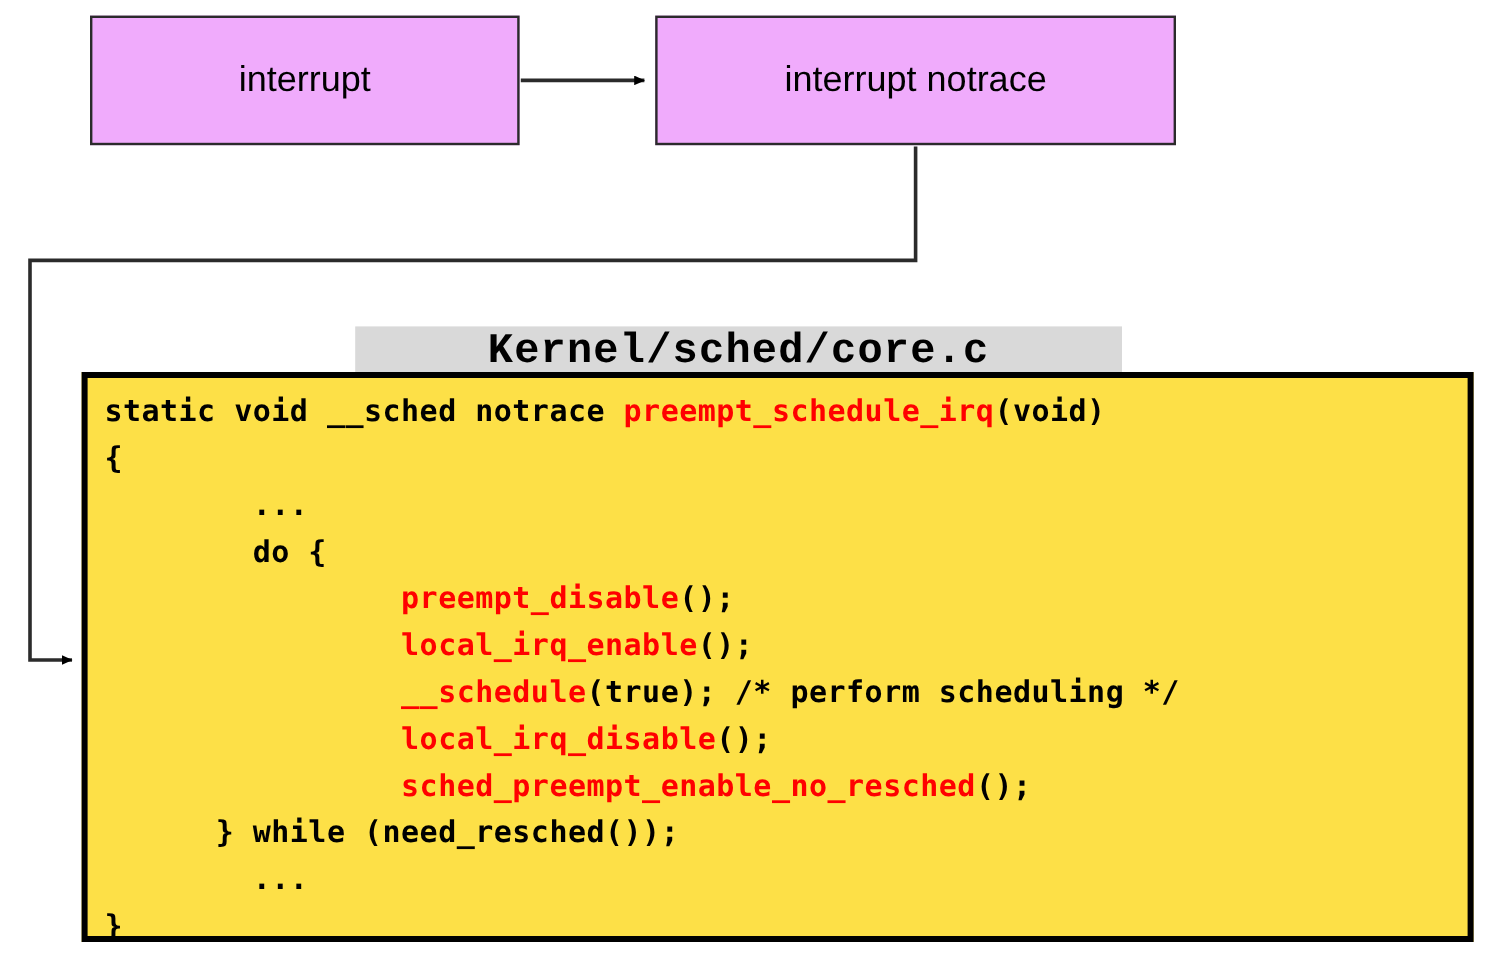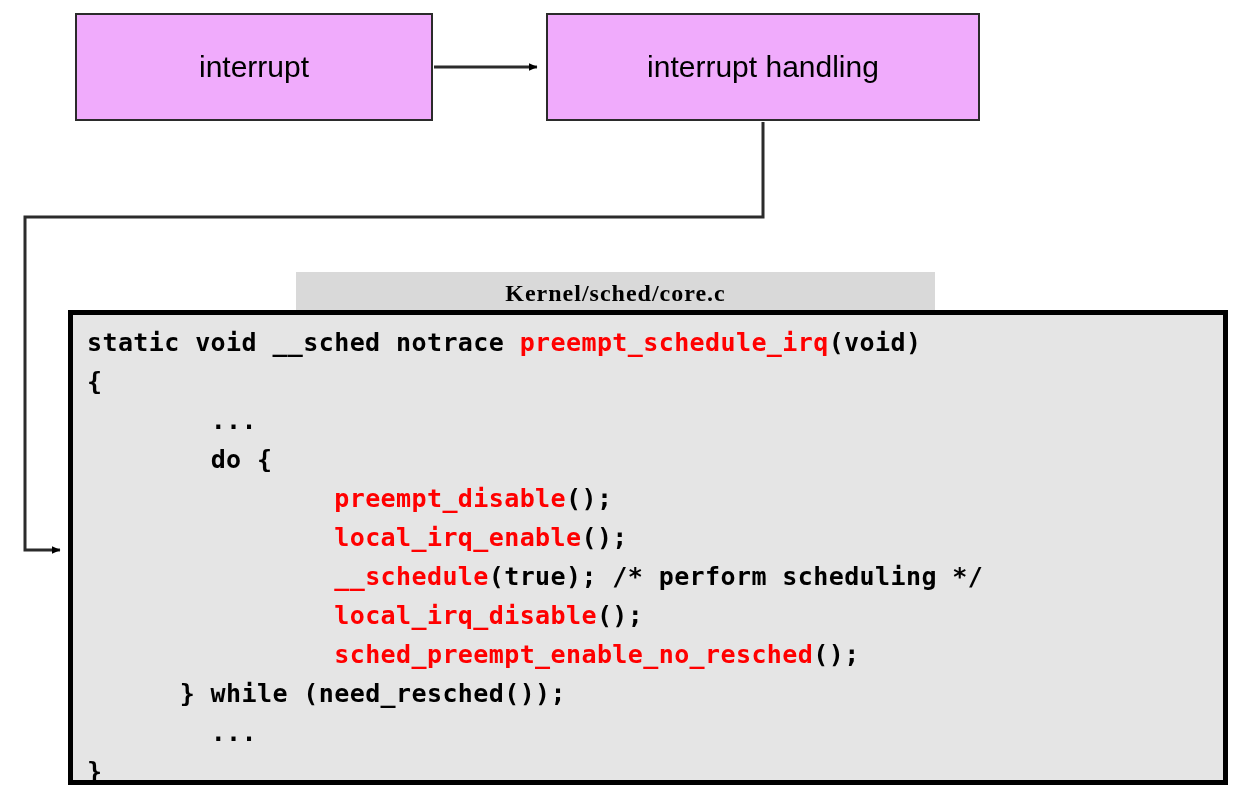--- a/index.html
+++ b/index.html
@@ -64,35 +64,35 @@
     position: absolute;
     left: 296px;
     top: 272px;
     width: 639px;
     height: 42px;
     background: #d9d9d9;
     display: flex;
     align-items: center;
     justify-content: center;
     color: #000000;
-    font-family: Liberation Serif, serif;
-    font-size: 24px;
+    font-family: Liberation Mono, monospace;
+    font-size: 35px;
     font-weight: bold;
     letter-spacing: 1px;
     box-sizing: border-box;
   }
 
   
   #code-box {
     position: absolute;
     left: 68px;
     top: 310px;
     width: 1160px;
     height: 475px;
-    background: #e5e5e5;
+    background: #fde047;
     border: 5px solid #000000;
     box-sizing: border-box;
     padding: 8px 0 0 14px;
     overflow: hidden;
   }
   #code-listing {
     font-family: "DejaVu Sans Mono", monospace;
     font-size: 25px;
     font-weight: bold;
     line-height: 39px;
@@ -107,21 +107,21 @@
 </head>
 <body>
 
 <div id="canvas">
 
   <div class="proc-box" id="box-interrupt">
     <span>interrupt</span>
   </div>
 
   <div class="proc-box" id="box-interrupt-handling">
-    <span>interrupt handling</span>
+    <span>interrupt notrace</span>
   </div>
 
   <svg id="connectors" viewBox="0 0 1250 797">
     <defs>
       <marker id="arrowhead" markerWidth="9" markerHeight="8" refX="8.5" refY="4" orient="auto" markerUnits="userSpaceOnUse">
         <path d="M0,0 L9,4 L0,8 z" fill="#000000"></path>
       </marker>
     </defs>
 
     <path d="M434,67 L537,67" stroke="#2b2b2b" stroke-width="3" fill="none" marker-end="url(#arrowhead)"></path>

